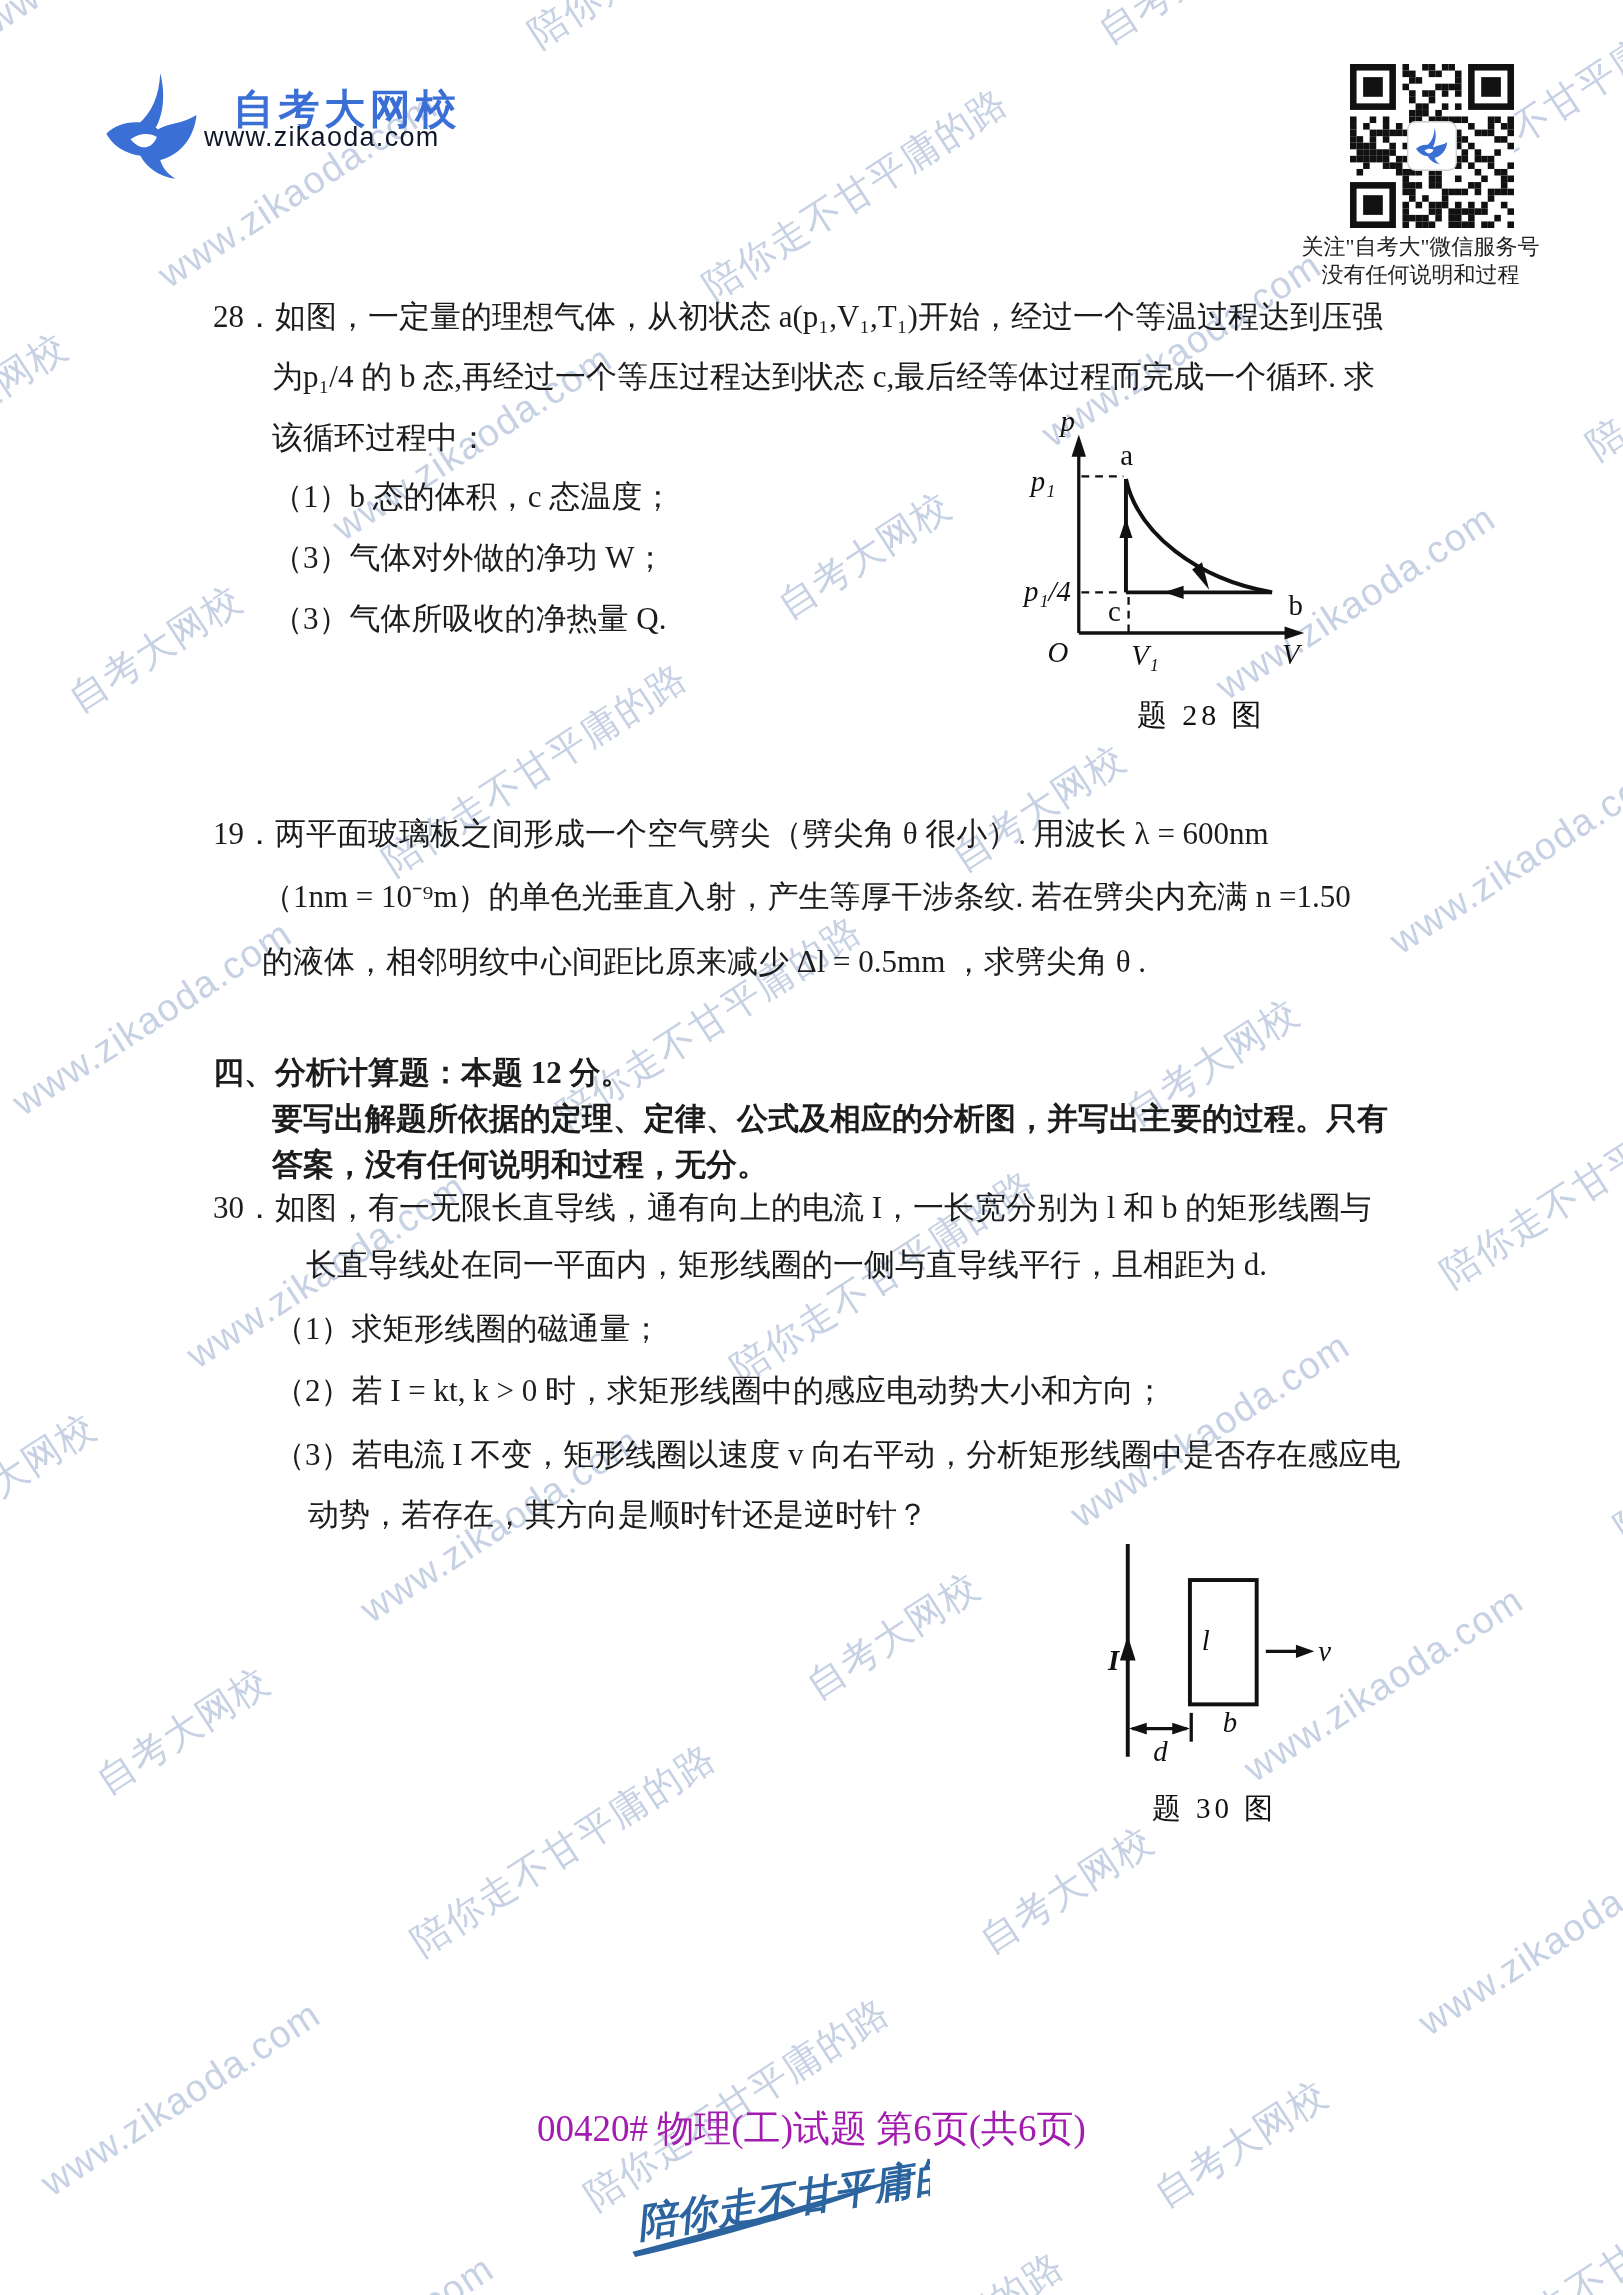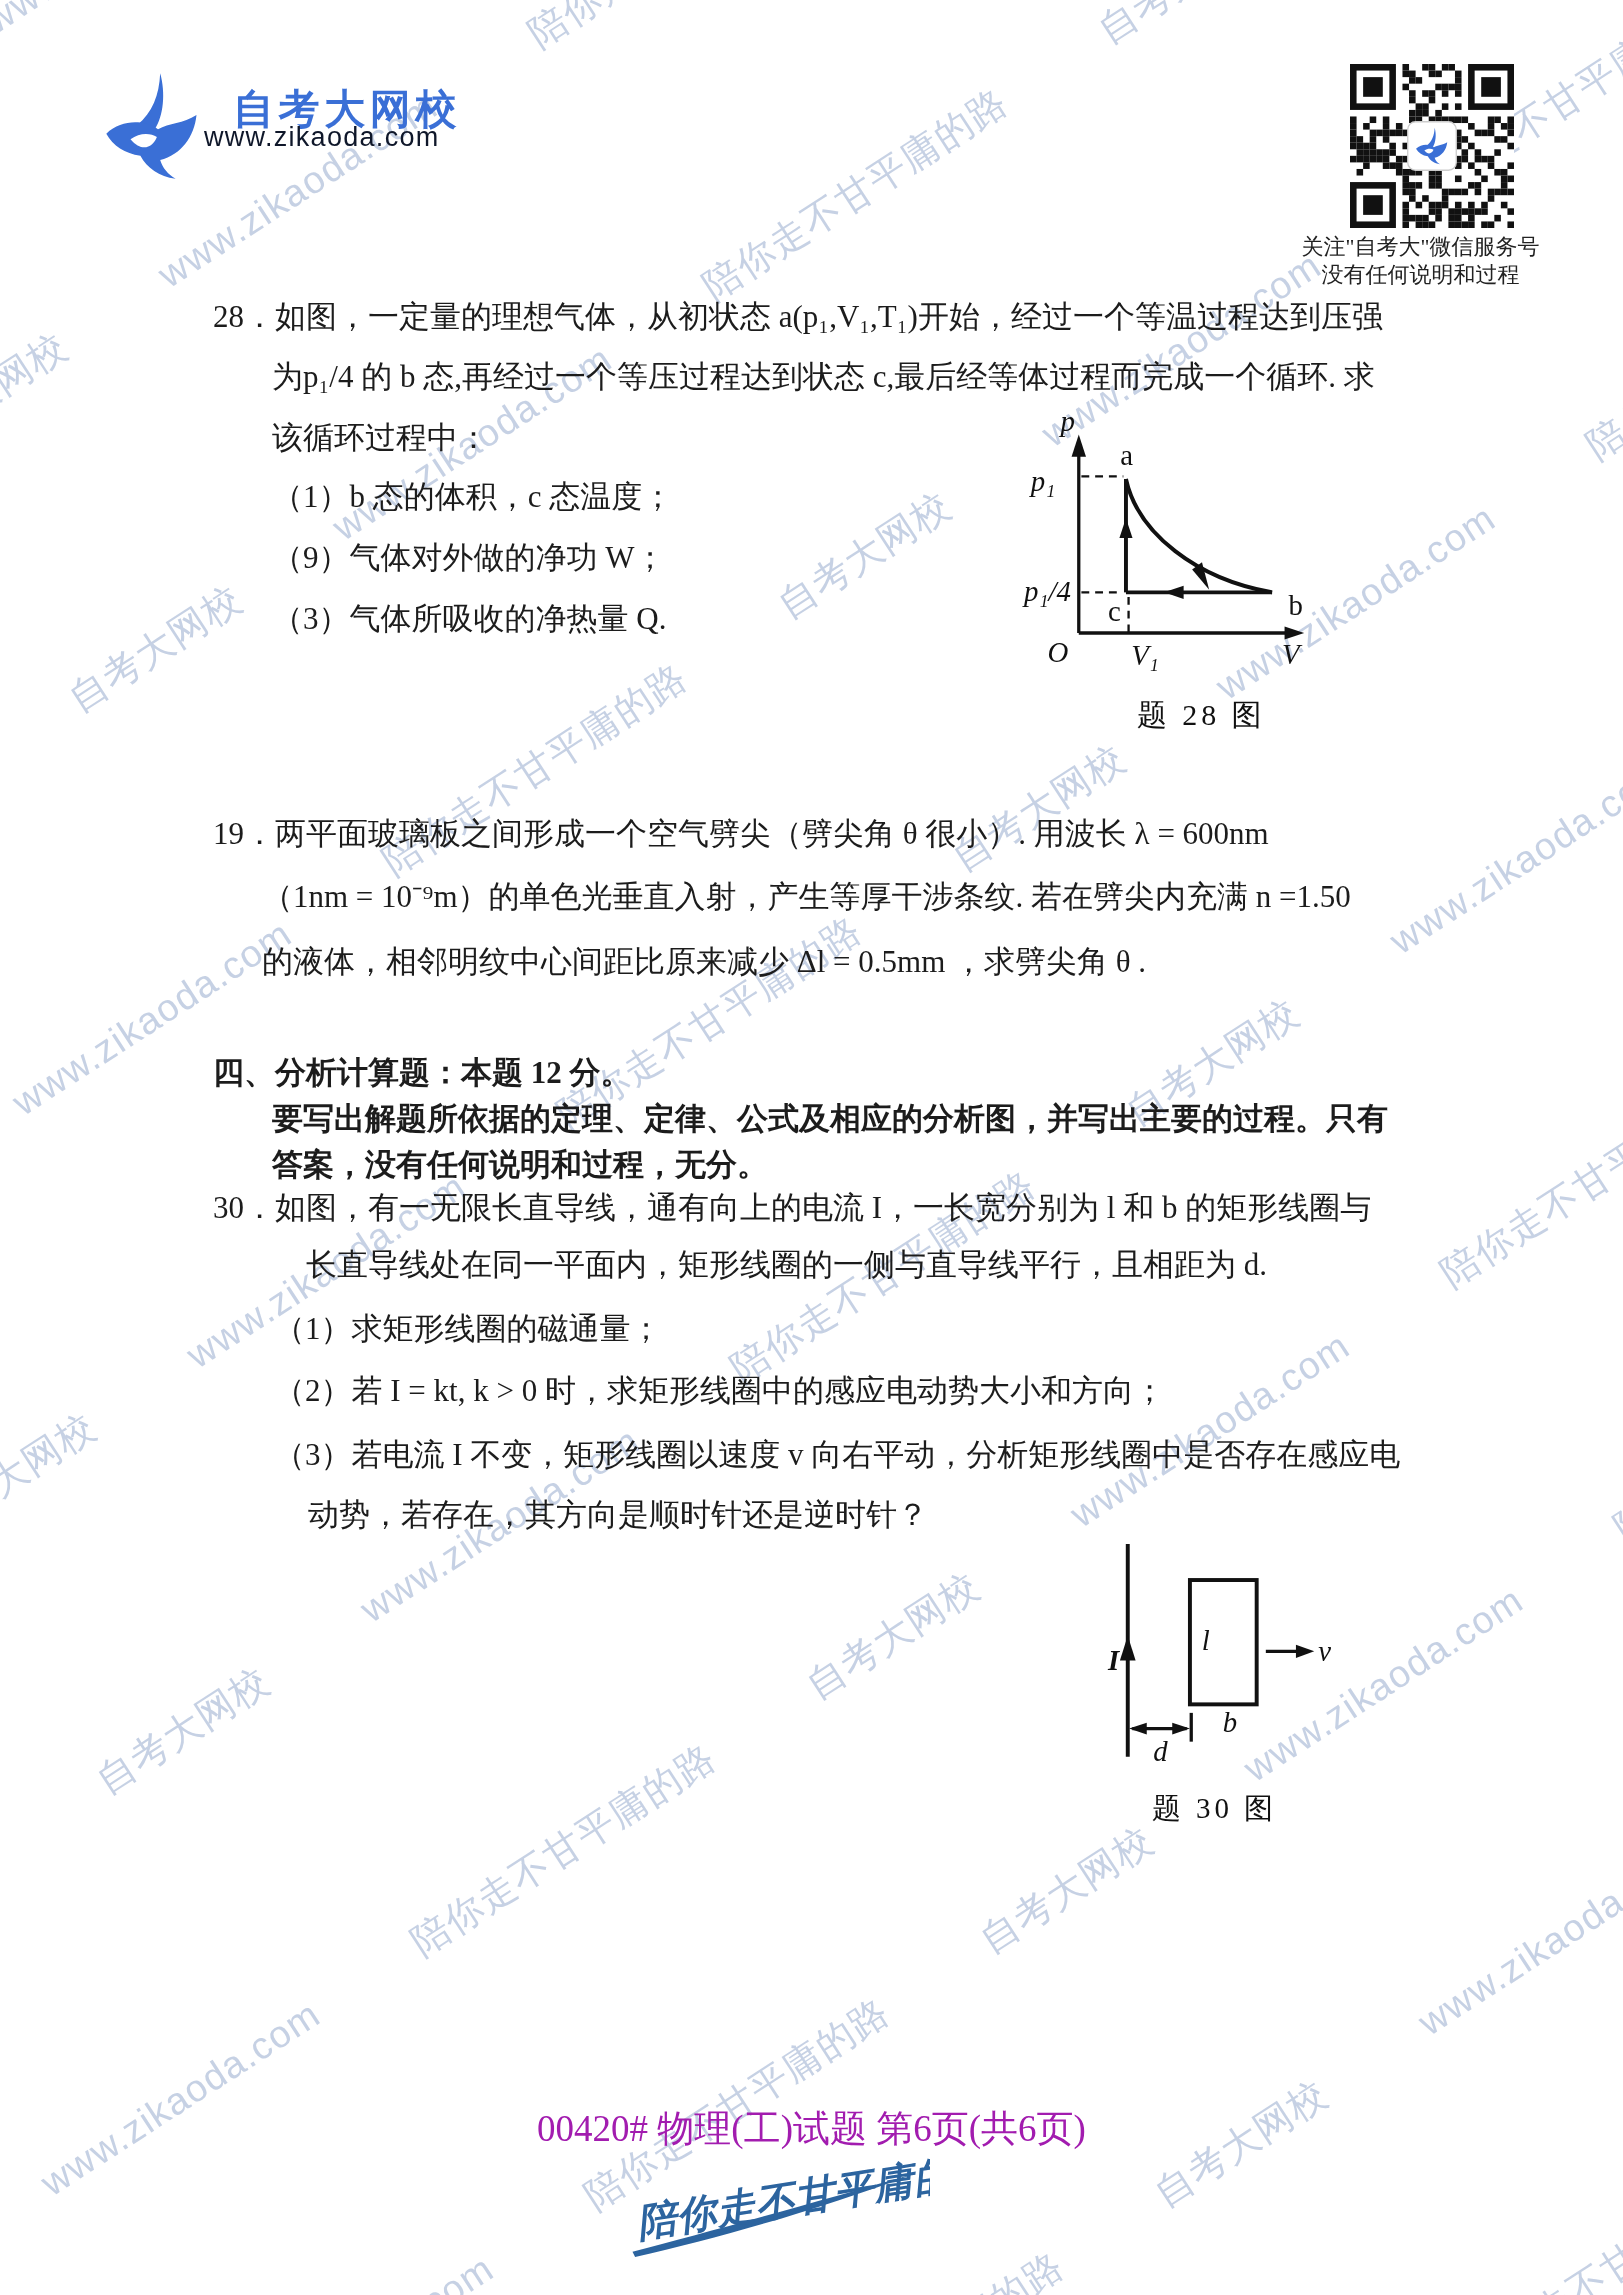--- a/index.html
+++ b/index.html
@@ -282,21 +282,21 @@
         <use href="#bird" x="96" y="96" width="58" height="58"></use>
       </g>
     </svg>
     <div class="qr-caption" style="top:232px;">关注"自考大"微信服务号</div>
     <div class="qr-caption" style="top:260px;">没有任何说明和过程</div>
 
     <div class="tline" style="left:213px;top:298px;">28．如图，一定量的理想气体，从初状态 a(p₁,V₁,T₁)开始，经过一个等温过程达到压强</div>
     <div class="tline" style="left:272px;top:358px;">为p₁/4 的 b 态,再经过一个等压过程达到状态 c,最后经等体过程而完成一个循环. 求</div>
     <div class="tline" style="left:272px;top:419px;">该循环过程中：</div>
     <div class="tline" style="left:272px;top:478px;">（1）b 态的体积，c 态温度；</div>
-    <div class="tline" style="left:272px;top:539px;">（9）气体对外做的净功 W；</div>
+    <div class="tline" style="left:272px;top:539px;">（3）气体对外做的净功 W；</div>
     <div class="tline" style="left:272px;top:600px;">（3）气体所吸收的净热量 Q.</div>
 
     <svg class="fig28" width="308" height="295" viewBox="0 0 470 450">
 
       <line class="fline" x1="108" y1="357" x2="108" y2="80" stroke-width="5"></line>
       <polygon class="arrow" points="108,54 97,88 119,88"></polygon>
       <line class="fline" x1="108" y1="357" x2="430" y2="357" stroke-width="5"></line>
       <polygon class="arrow" points="452,357 422,347 422,367"></polygon>
 
       <line class="dash" x1="112" y1="118" x2="176" y2="118"></line>

